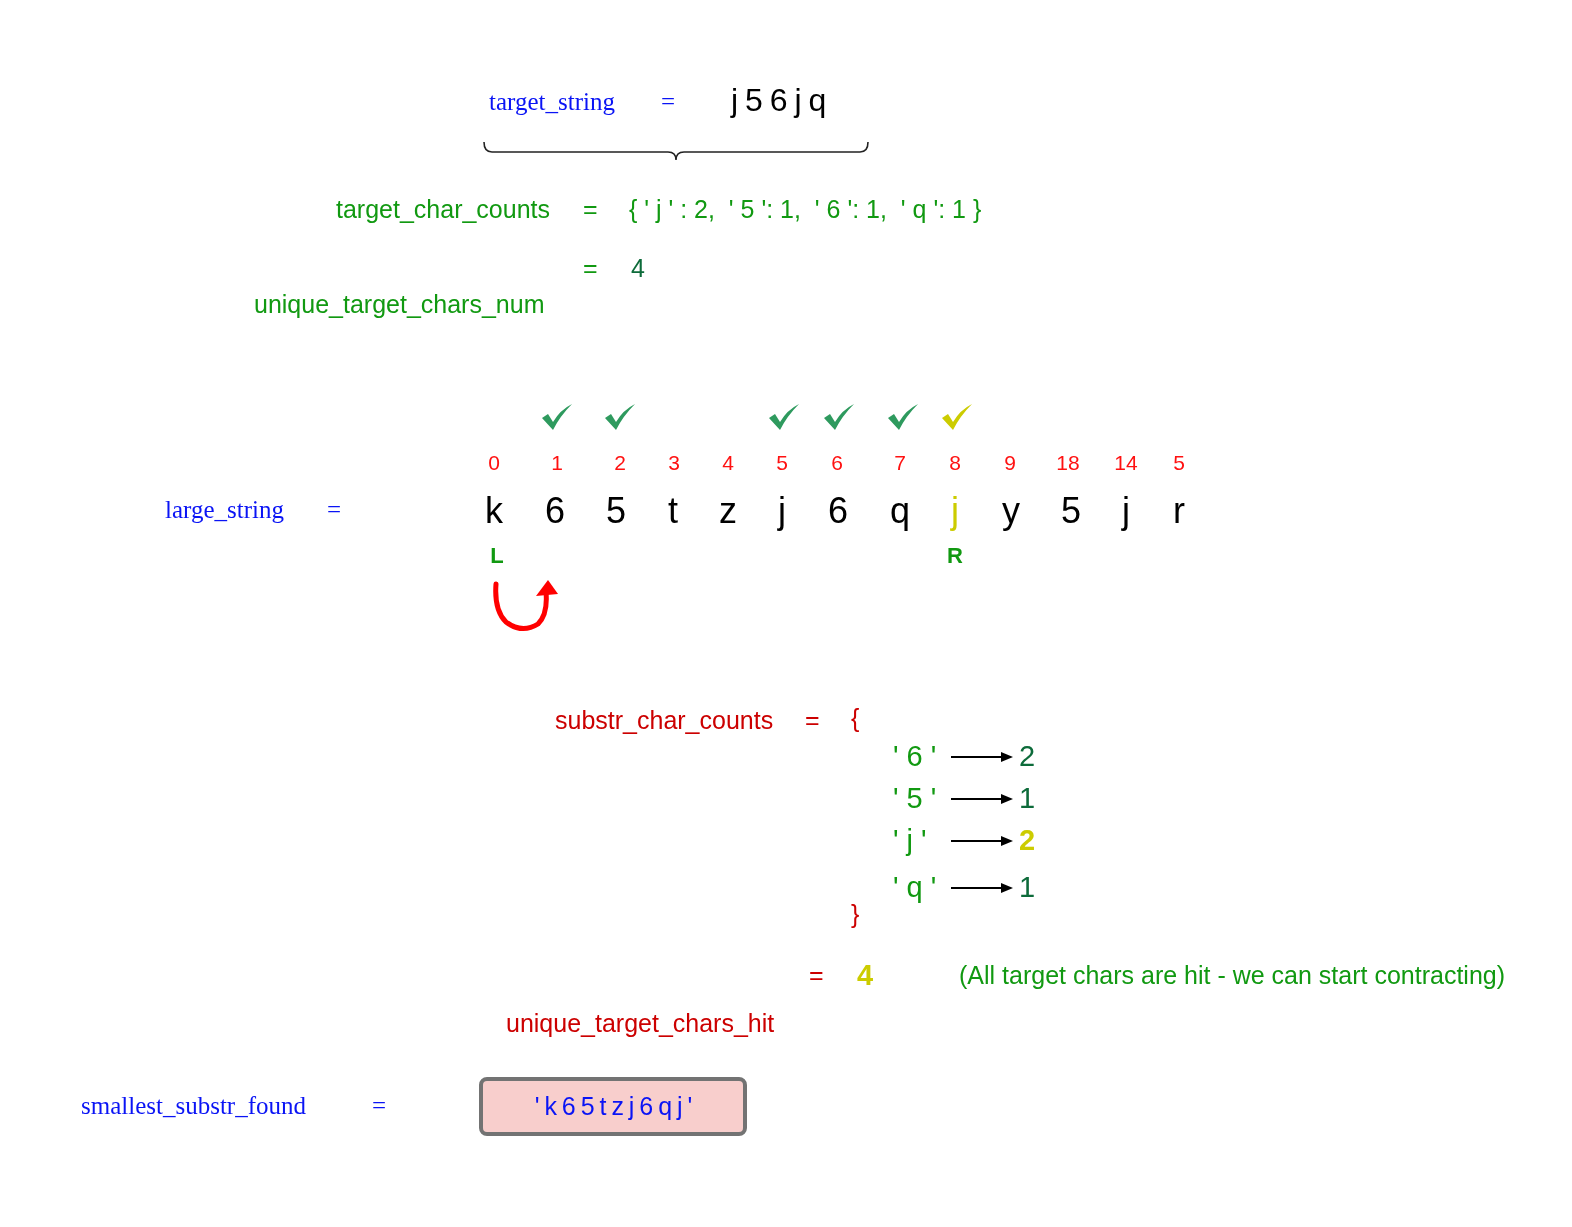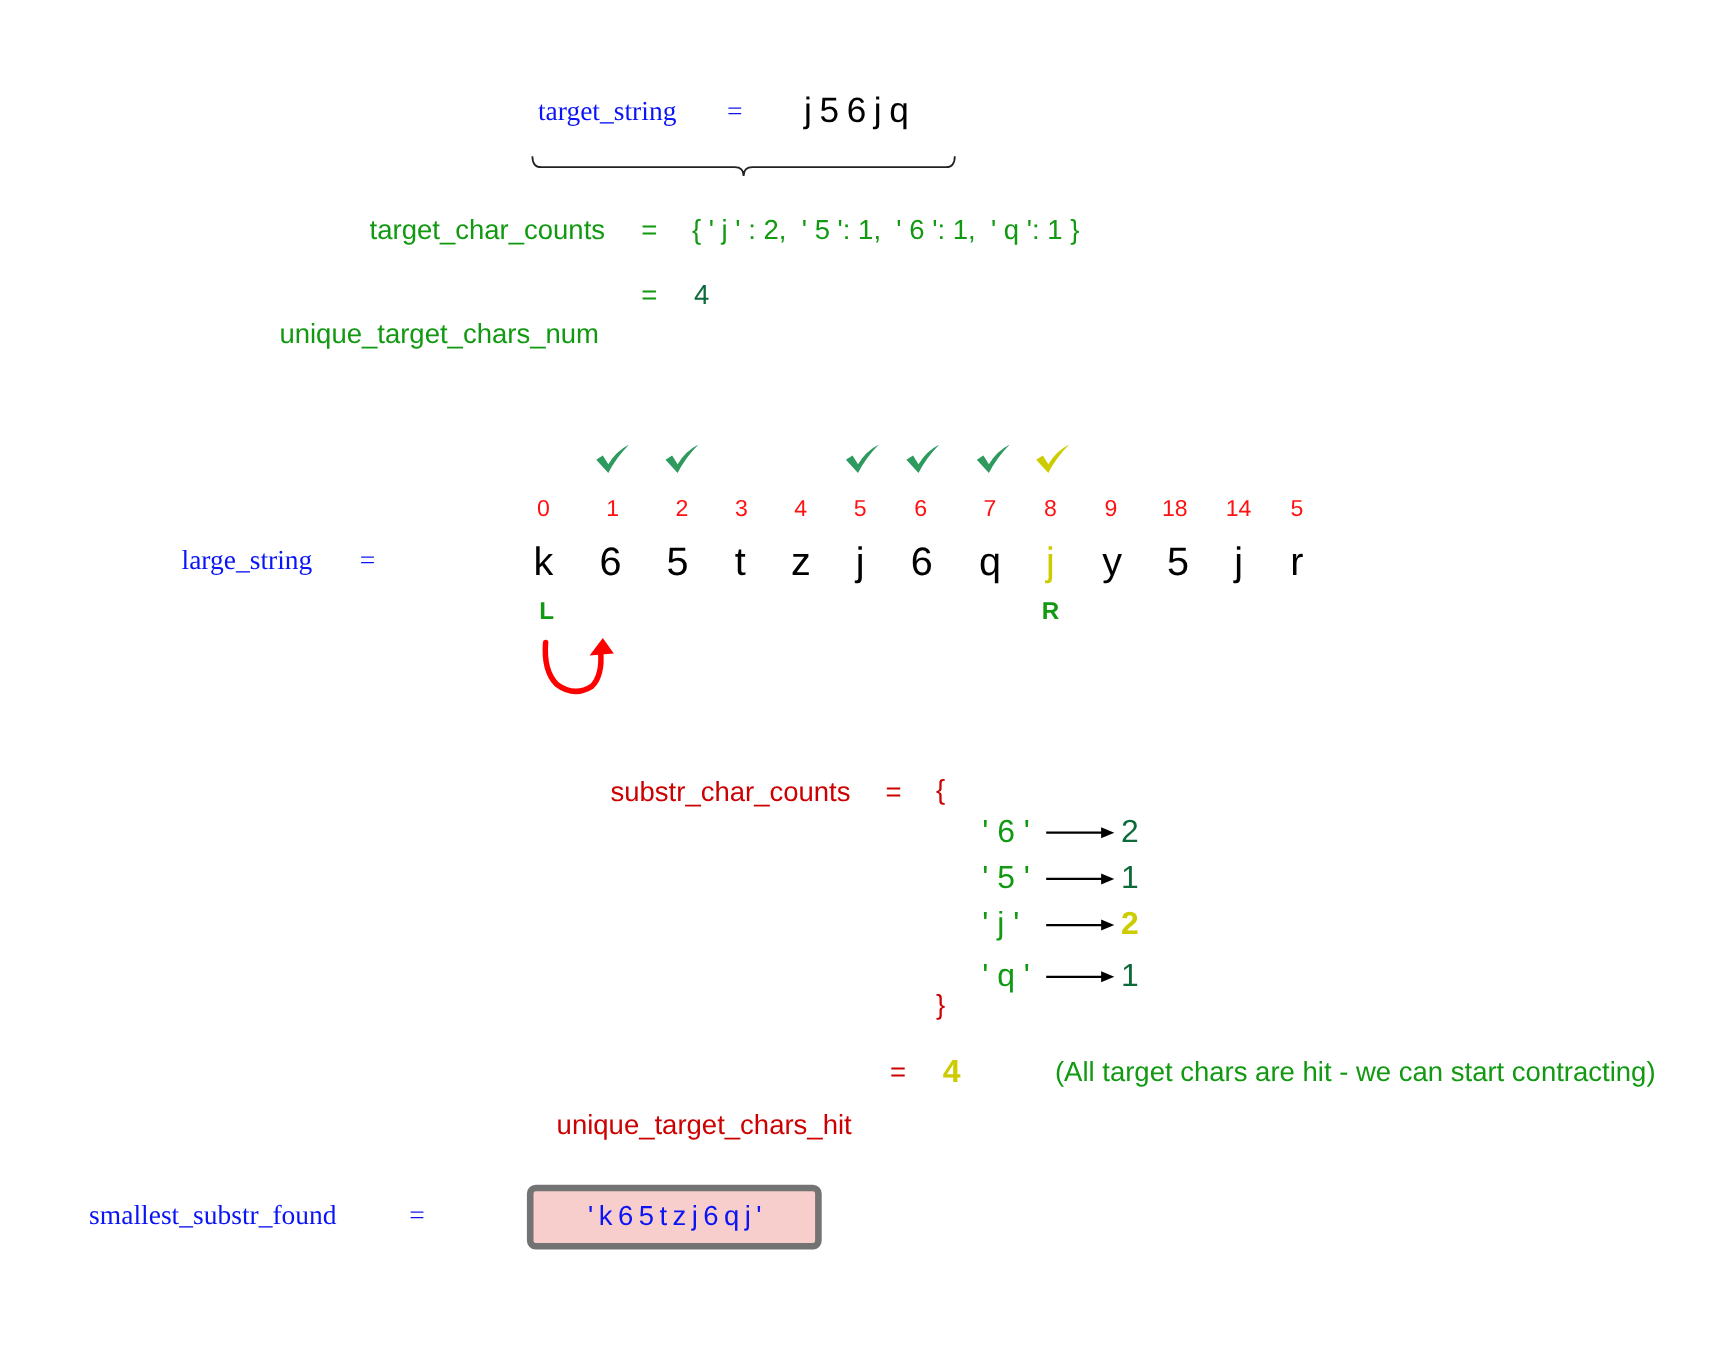--- a/index.html
+++ b/index.html
@@ -16,21 +16,21 @@
   .big { font-size:32px; }
   .idx { font-size:21px; color:#ff1111; position:absolute; width:40px; text-align:center; }
   .ch { font-size:36px; position:absolute; width:40px; text-align:center; }
   .chk { position:absolute; width:34px; height:28px; }
   .ptr { font-size:22px; font-weight:bold; color:#119911; position:absolute; width:40px; text-align:center; }
   .row { position:absolute; display:flex; align-items:center; }
   .key { font-size:29px; color:#119911; width:58px; }
   .arrow { width:62px; height:14px; }
   .val { font-size:29px; margin-left:6px; }
   .box { position:absolute; left:479px; top:1077px; width:268px; height:59px;
-         background:#f8cecc; border:6px solid #737373; border-radius:8px;
+         background:#f8cecc; border:4px solid #737373; border-radius:8px;
          display:flex; align-items:center; justify-content:center;
          font-size:25px; color:#0a14f5; box-sizing:border-box; }
 </style>
 </head>
 <body>
 
 <div class="abs lbl blue" style="left:489px;top:88px;">target_string</div>
 <div class="abs lbl blue" style="left:661px;top:88px;">=</div>
 <div class="abs big black" style="left:731px;top:82px;word-spacing:-2px;">j 5 6 j q</div>
 <svg class="abs" style="left:482px;top:140px;" width="388" height="24">

